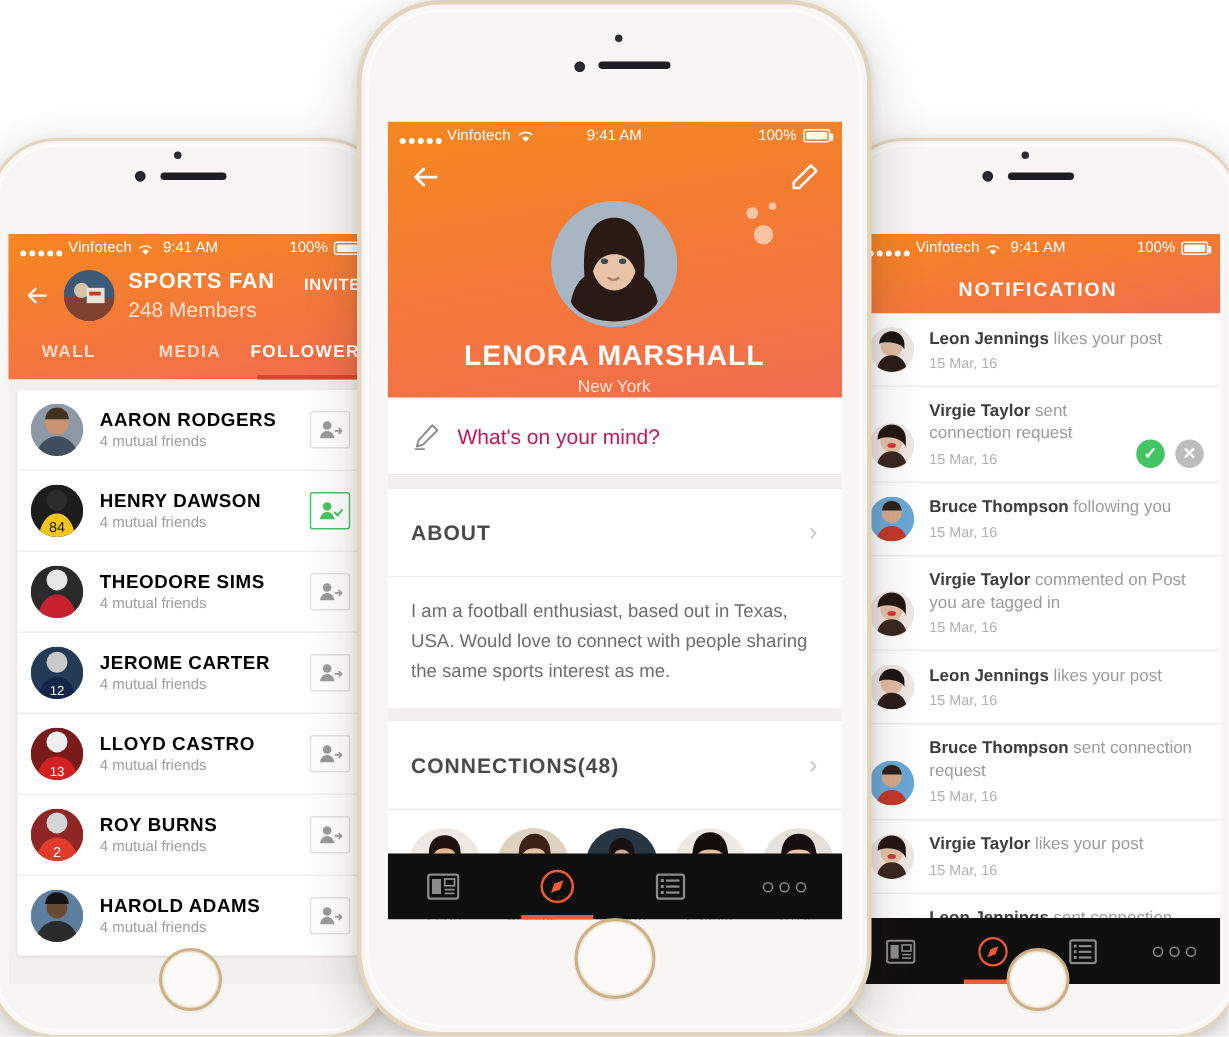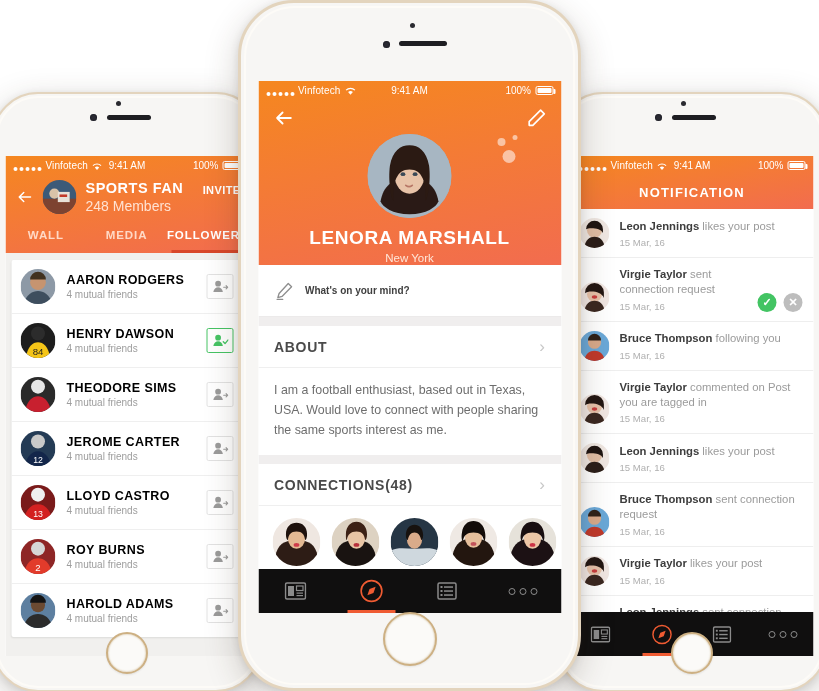--- a/index.html
+++ b/index.html
@@ -96,25 +96,25 @@
   .bub1{ width:13px;height:13px; right:46px; top:16px;}
   .bub2{ width:8px;height:8px; right:56px; top:4px;}
   .bub3{ width:5px;height:5px; right:44px; top:1px;}
   .c-name { text-align:center; color:#fff; font-size:19px; letter-spacing:.6px;
             margin-top:9px; font-weight:700;
             font-family:"Liberation Sans Narrow","Liberation Sans",sans-serif; }
   .c-city { text-align:center; color:#ffe6d8; font-size:11.5px; margin-top:3px; }
 
   .c-compose { background:#fff; height:52px; display:flex; align-items:center;
                gap:11px; padding:0 16px; border-bottom:1px solid #eceaea; }
-  .c-compose span { color:#404040; font-size:10px;font-weight:bold; }
+  .c-compose span { color:#be185d; font-size:14px; }
 
   .gap { height:9px; background:#f0eeee; }
 
-  .sec-head { height:42px; display:flex; align-items:center; justify-content:space-between;
+  .sec-head { height:59px; display:flex; align-items:center; justify-content:space-between;
               padding:0 16px; background:#fff; border-bottom:1px solid #efefef; }
   .sec-title { font-size:14px; color:#4a4a4a; font-weight:700; letter-spacing:.7px;
                font-family:"Liberation Sans Narrow","Liberation Sans",sans-serif; }
   .chev { color:#c8c8c8; font-size:17px; }
 
   .c-about { background:#fff; padding:12px 16px 15px; color:#6d6d6d;
              font-size:12.4px; line-height:1.62; }
 
   .c-conn { background:#fff; padding:12px 0 10px 14px; display:flex; gap:11px; overflow:hidden; }
   .conn { width:48px; flex:0 0 48px; text-align:center; }

